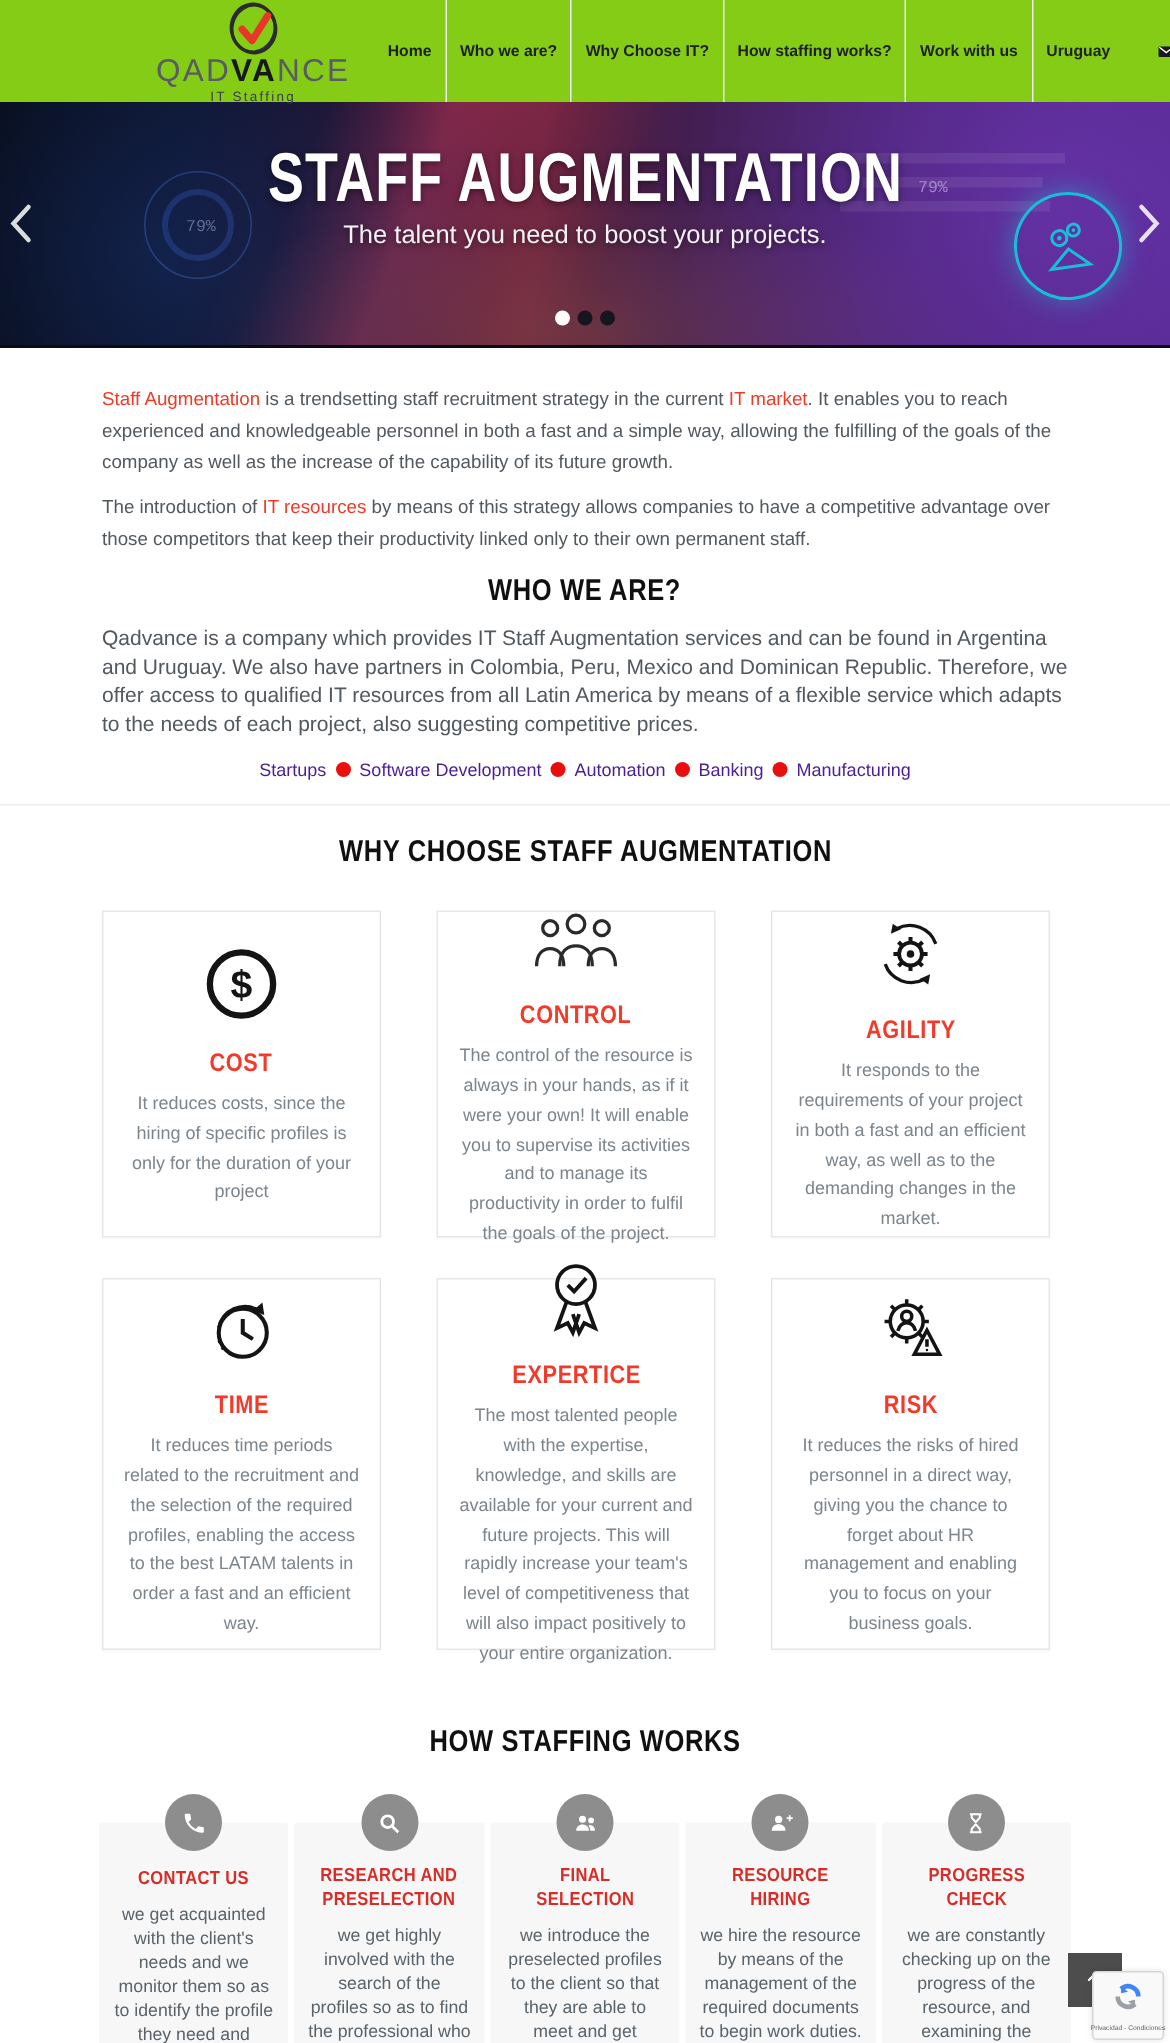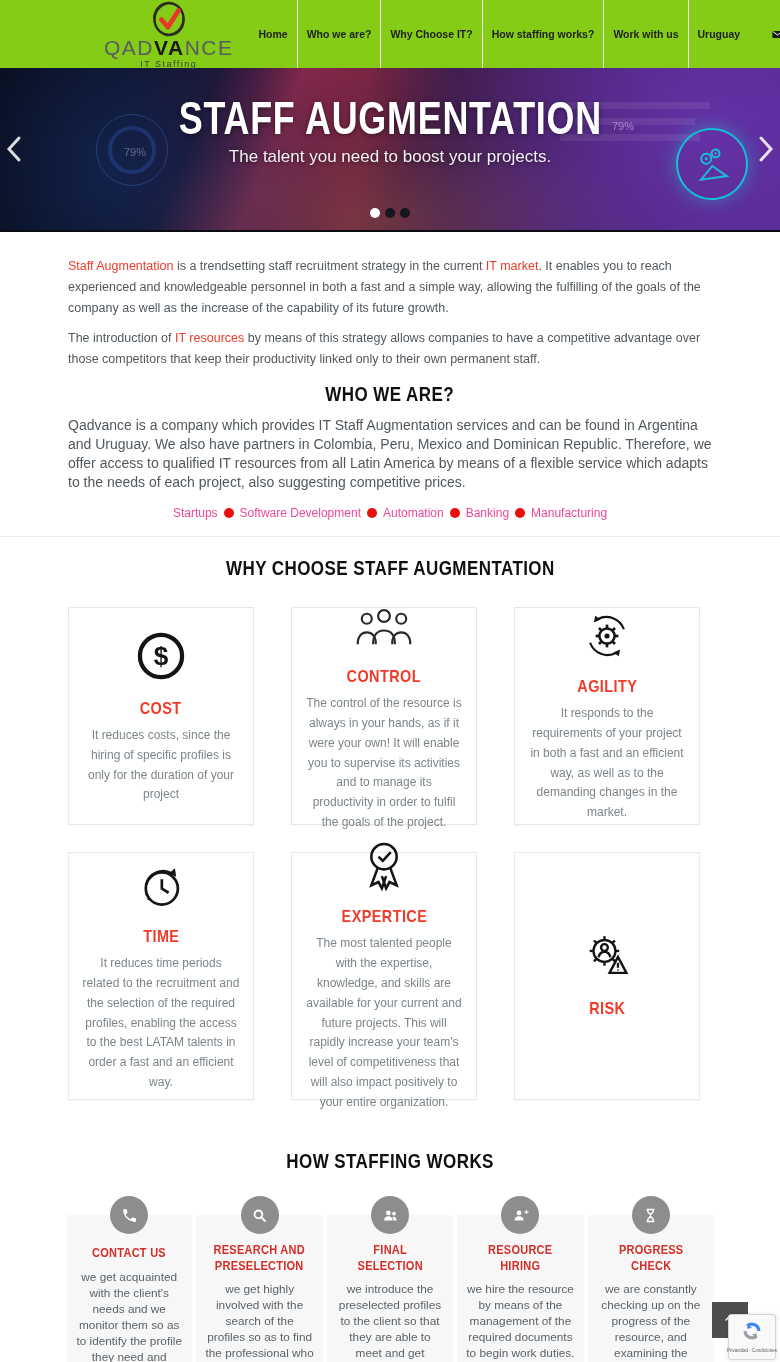--- a/index.html
+++ b/index.html
@@ -41,38 +41,38 @@
                 cursor:pointer; opacity:.85; }
   .hero-arrow svg { width:100%; height:100%; }
   .arrow-left { left:5px; } .arrow-right { right:5px; }
   .hero-dots { position:absolute; left:0; right:0; bottom:8px; text-align:center; z-index:4; }
   .dot { display:inline-block; width:10px; height:10px; border-radius:50%; margin:0 2.5px; cursor:pointer; background:#17151f; }
   .dot.active { background:#fff; }
   .hud-circle { position:absolute; border-radius:50%; border:1px solid rgba(80,140,255,.30); z-index:1; }
   .hud-c1 { width:72px; height:72px; left:96px; top:46px; }
   .hud-c2 { width:48px; height:48px; left:108px; top:58px; border-width:4px; border-color:rgba(60,110,230,.25); }
   .hud-bar { position:absolute; height:7px; background:rgba(255,255,255,.08); z-index:1; }
-  .bg-label { position:absolute; color:rgba(205,210,255,.42); font-size:11px; z-index:2; }
+  .bg-label { position:absolute; color:rgba(205,210,255,.42); font-size:11px; z-index:2;font-family:Liberation Mono, monospace; }
   .bg-label-0 { left:124px; top:78px; }
   .bg-label-1 { left:612px; top:52px; color:rgba(230,215,255,.5); }
   .teal-ring { position:absolute; width:72px; height:72px; right:32px; top:60px; border:2.5px solid #18bed6;
                border-radius:50%; z-index:2; box-shadow:0 0 18px rgba(24,190,214,.5); display:flex;
                align-items:center; justify-content:center; transform:rotate(-8deg); }
   .teal-ring svg { width:46px; height:40px; }
 
   
   .content { width:644px; margin:0 auto; padding-top:24px; }
   .intro p { font-size:12.5px; line-height:21px; color:#51585e; margin-bottom:9px; }
   .red { color:#ee3a26; }
   .section-heading { text-align:center; margin-top:8px; }
   .section-heading span { display:inline-block; font-size:20px; font-weight:700; color:#101010;
                           letter-spacing:.5px; transform:scaleX(.85); white-space:nowrap; }
   .who-body { font-size:14px; line-height:19px; color:#51585e; margin-top:9px; }
   .areas-label { font-size:12.5px; color:#51585e; margin-top:12px; }
-  .areas-row { text-align:center; font-size:12px; color:#ec4899; margin-top:14px; }
+  .areas-row { text-align:center; font-size:12px; color:#4c1d95; margin-top:14px; }
   .area-dot { display:inline-block; width:10px; height:10px; border-radius:50%; background:#e90f0f;
               margin:0 6px; vertical-align:-1px; }
   .divider { border-top:1px solid #ececec; margin:16px -68px 0; }
   .why-heading { margin-top:16px; }
 
   
   .cards { display:grid; grid-template-columns:repeat(3, 186px); column-gap:37px; row-gap:27px;
            margin-top:26px; }
   .card { background:#fff; border:1px solid #e7e7e7; box-shadow:0 1px 2px rgba(0,0,0,.03);
           display:flex; flex-direction:column; align-items:center; justify-content:center;
@@ -286,20 +286,21 @@
               <line x1="38.2" y1="16.8" x2="41.4" y2="13.6"></line>
             </g>
             <circle cx="29" cy="22" r="4"></circle>
             <path d="M22 33.5c1.2-4.5 4-6.5 7-6.5s5.8 2 7 6.5"></path>
             <path d="M45 33l10 19H35z" fill="#fff"></path>
             <line x1="45" y1="40" x2="45" y2="46"></line>
             <circle cx="45" cy="48.6" r="1" fill="#141414" stroke="none"></circle>
           </svg>
         </div>
         <h3 class="card-title"><span>RISK</span></h3>
+        <p class="card-text">It reduces the risks of hired personnel in a direct way, giving you the chance to forget about HR management and enabling you to focus on your business goals.</p>
       </article>
     </div>
 
   <h2 class="section-heading how-heading"><span>HOW STAFFING WORKS</span></h2>
 </main>
 
 <div class="steps">
     <div class="step">
       <div class="step-circle">
         <svg viewBox="0 0 24 24">

